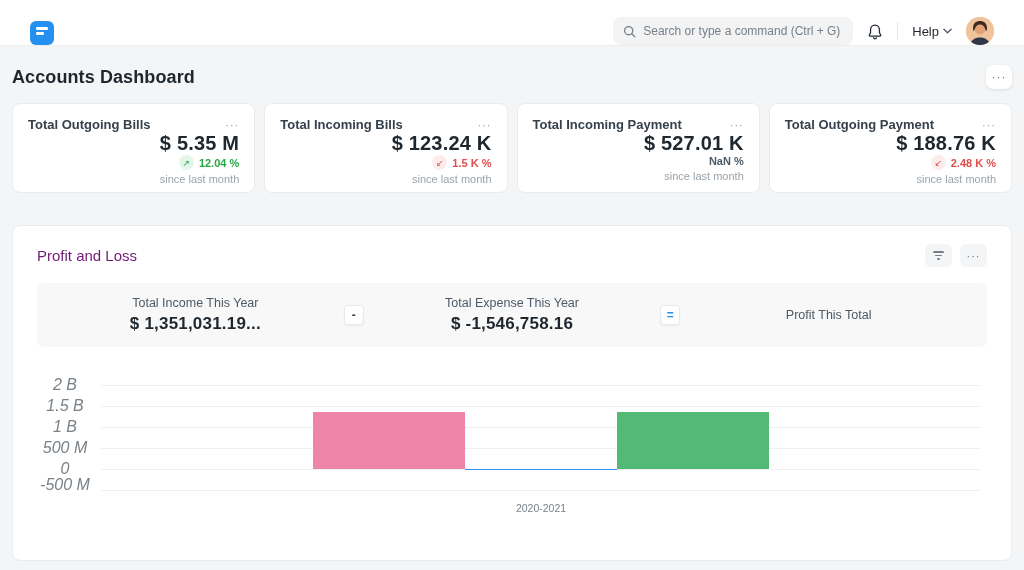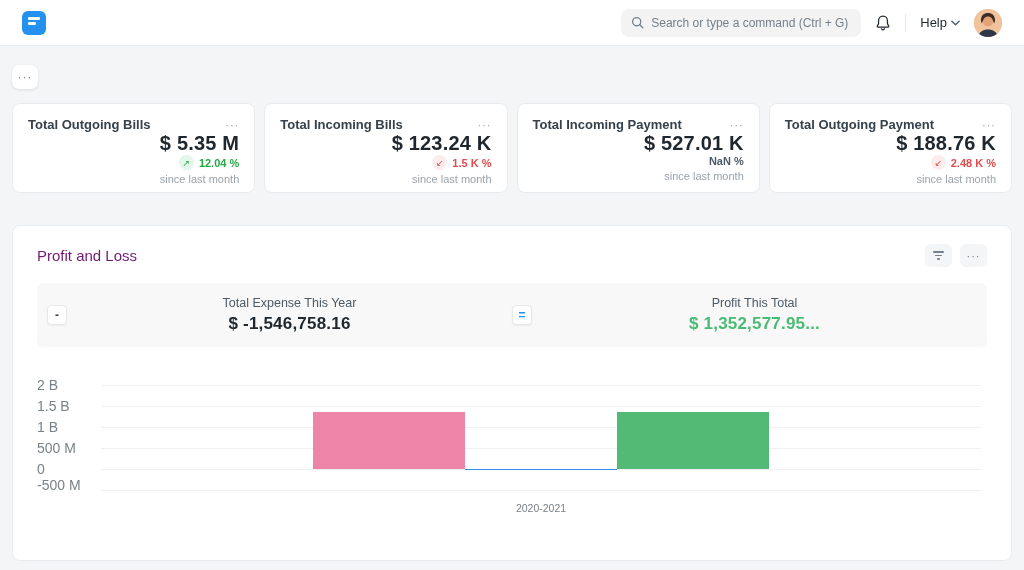--- a/index.html
+++ b/index.html
@@ -1,21 +1,21 @@
 <!DOCTYPE html>
 <html><head>
 <meta charset="utf-8">
 <style>
   * { margin:0; padding:0; box-sizing:border-box; }
   html,body { width:1024px; height:570px; overflow:hidden; }
   body { font-family:"Liberation Sans","DejaVu Sans",sans-serif; background:#f4f5f6; color:#1f272e; }
 
   
   .navbar { height:46px; background:#fff; border-bottom:1px solid #ebeef0;
-            display:flex; align-items:center; justify-content:space-between; padding:0 22px; }
+            display:flex; align-items:flex-end; justify-content:space-between; padding:0 30px; }
   .logo { width:24px; height:24px; border-radius:6px; background:#2490ef; display:flex; align-items:center; justify-content:center; cursor:pointer; }
   .nav-right { display:flex; align-items:center; gap:14px; }
   .searchbar { width:240px; height:28px; background:#f3f3f3; border-radius:8px;
                display:flex; align-items:center; gap:7px; padding:0 10px; cursor:text; }
   .searchbar span { font-size:12px; color:#74808b; white-space:nowrap; }
   .icon-btn { background:none; border:none; cursor:pointer; display:flex; align-items:center; }
   .nav-divider { width:1px; height:18px; background:#e2e6e9; }
   .help { display:flex; align-items:center; gap:4px; font-size:13px; color:#1f272e; background:none; border:none; cursor:pointer; }
   .avatar { width:28px; height:28px; border-radius:50%; overflow:hidden; cursor:pointer; background:#f0c39d; }
 
@@ -61,21 +61,21 @@
   .sum-label { font-size:12.5px; color:#4c5a67; }
   .sum-value { font-size:17px; font-weight:bold; margin-top:4px; letter-spacing:.2px; }
   .sum-value.green { color:#48bb74; }
   .op-box { width:20px; height:20px; background:#fff; border:1px solid #e6e9eb; border-radius:4px;
             box-shadow:0 1px 2px rgba(0,0,0,.06); display:flex; align-items:center; justify-content:center;
             font-size:12px; font-weight:bold; color:#36414c; }
   .op-box.blue { color:#2490ef; }
 
   
   .chart { position:relative; height:148px; margin-top:22px; }
-  .tick-label { position:absolute; width:56px; text-align:left; font-size:14px; color:#798289; transform:translateY(-50%); }
+  .tick-label { position:absolute; width:56px; text-align:center; font-size:16px; color:#798289; transform:translateY(-50%);font-style:italic; }
   .gridline { position:absolute; left:64px; right:6px; height:1px; background:#eef1f3; }
   .bar { position:absolute; }
   .x-label { position:absolute; font-size:10.5px; color:#798289; transform:translateX(-50%); }
 
   .legend { display:flex; gap:52px; padding:6px 0 6px 32px; }
   .legend-item { display:flex; align-items:center; gap:8px; font-size:12.5px; color:#36414c; cursor:pointer; }
   .legend-marker { width:11px; height:11px; border-radius:3px; }
 </style>
 </head>
 <body>
@@ -116,20 +116,21 @@
         <path d="M7 11c0-4.5 3-7 7-7s7 2.5 7 7c0 1.5-.4 2.6-1 3.5-.4-2.8-2.6-5-6-5s-5.6 2.2-6 5c-.6-.9-1-2-1-3.5z" fill="#3e2b23"></path>
         <circle cx="14" cy="12.5" r="5" fill="#e2a276"></circle>
         <path d="M4 28c.8-5 5-7.5 10-7.5s9.2 2.5 10 7.5z" fill="#2d3748"></path>
       </svg>
     </div>
   </div>
 </nav>
 
 <main>
   <div class="page-head">
+    <h1>Accounts Dashboard</h1>
     <button class="menu-btn">···</button>
   </div>
 
   <div class="cards">
     <div class="card">
       <div class="card-top">
         <span class="card-title">Total Outgoing Bills</span>
         <button class="dots">···</button>
       </div>
       <div class="card-bottom">
@@ -204,29 +205,32 @@
               <i></i>
               <i></i>
               <i></i>
             </span>
         </button>
         <button class="tool-btn">···</button>
       </div>
     </div>
 
     <div class="summary">
+      <div class="sum-col">
+        <div class="sum-label">Total Income This Year</div>
+        <div class="sum-value">$ 1,351,031.19...</div>
+      </div>
       <div class="op-box">-</div>
       <div class="sum-col">
         <div class="sum-label">Total Expense This Year</div>
         <div class="sum-value">$ -1,546,758.16</div>
       </div>
       <div class="op-box blue">=</div>
       <div class="sum-col">
         <div class="sum-label">Profit This Total</div>
-        <div class="sum-value green">$ 1,352,577.95...</div>
       </div>
     </div>
 
     <div class="chart" id="pl-chart">
         <div class="tick-label" style="top: 16px;">2 B</div>
         <div class="gridline" style="top: 16px;"></div>
         <div class="tick-label" style="top: 37px;">1.5 B</div>
         <div class="gridline" style="top: 37px;"></div>
         <div class="tick-label" style="top: 58px;">1 B</div>
         <div class="gridline" style="top: 58px;"></div>

